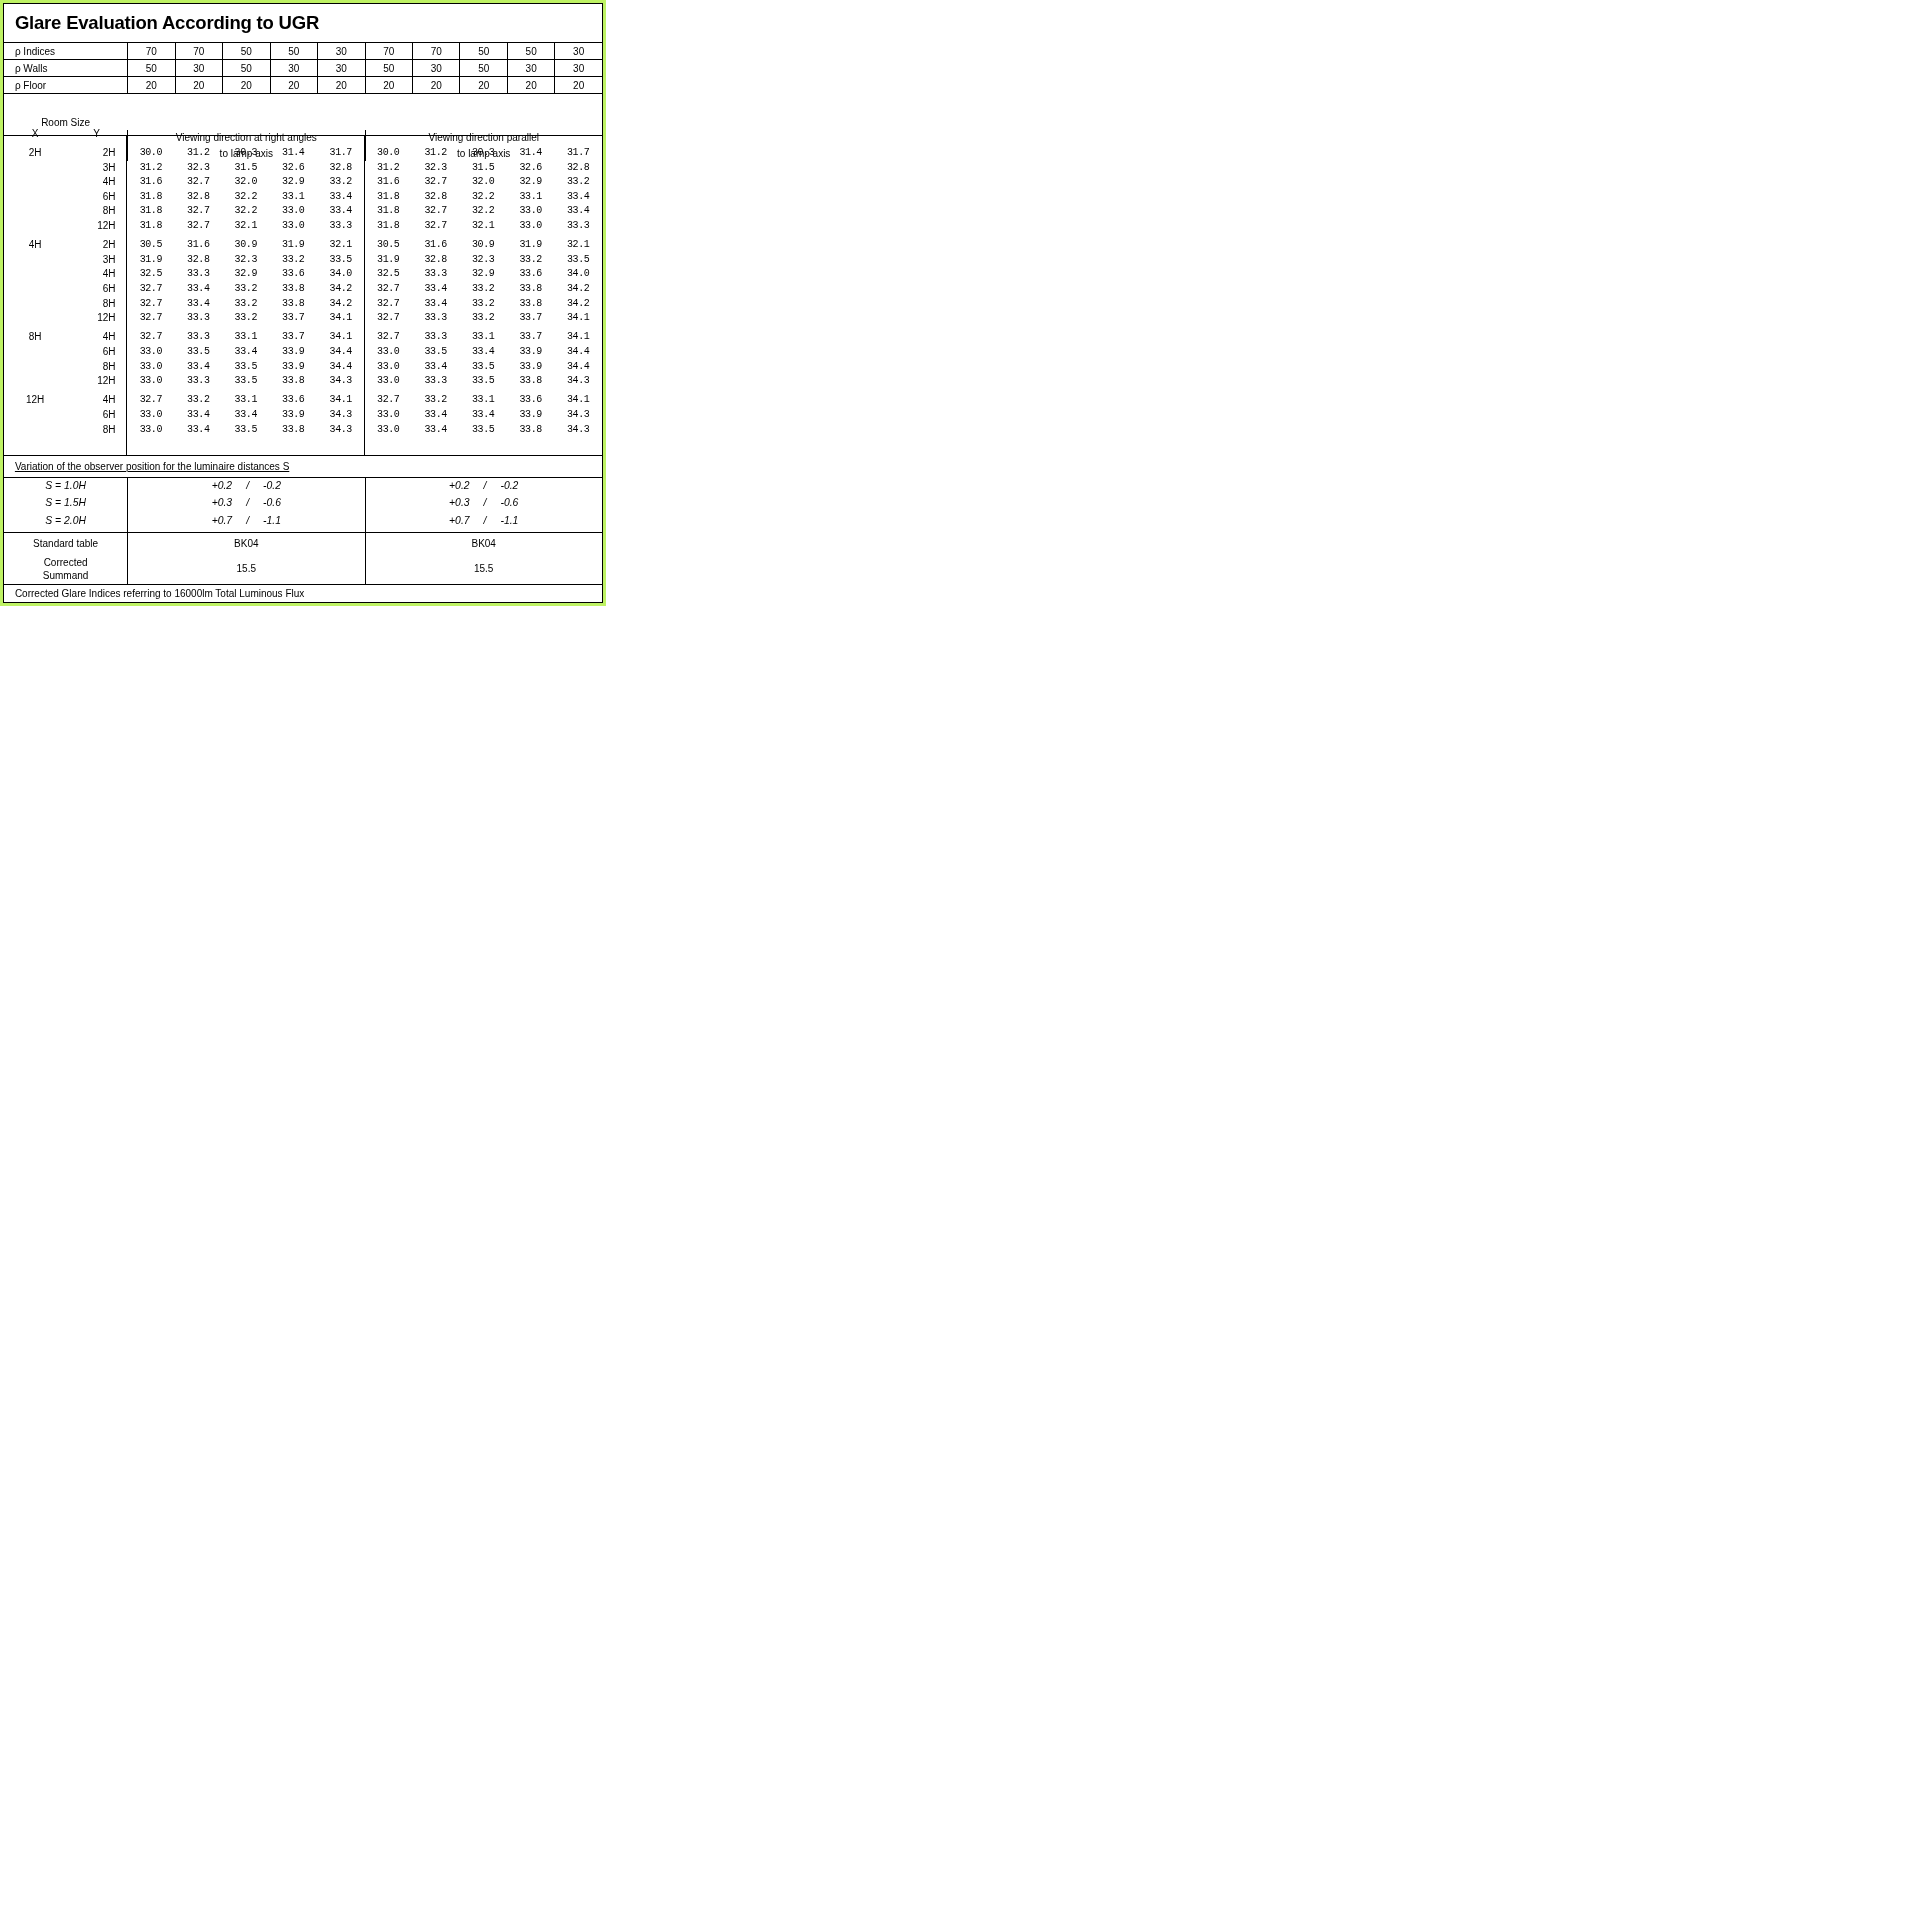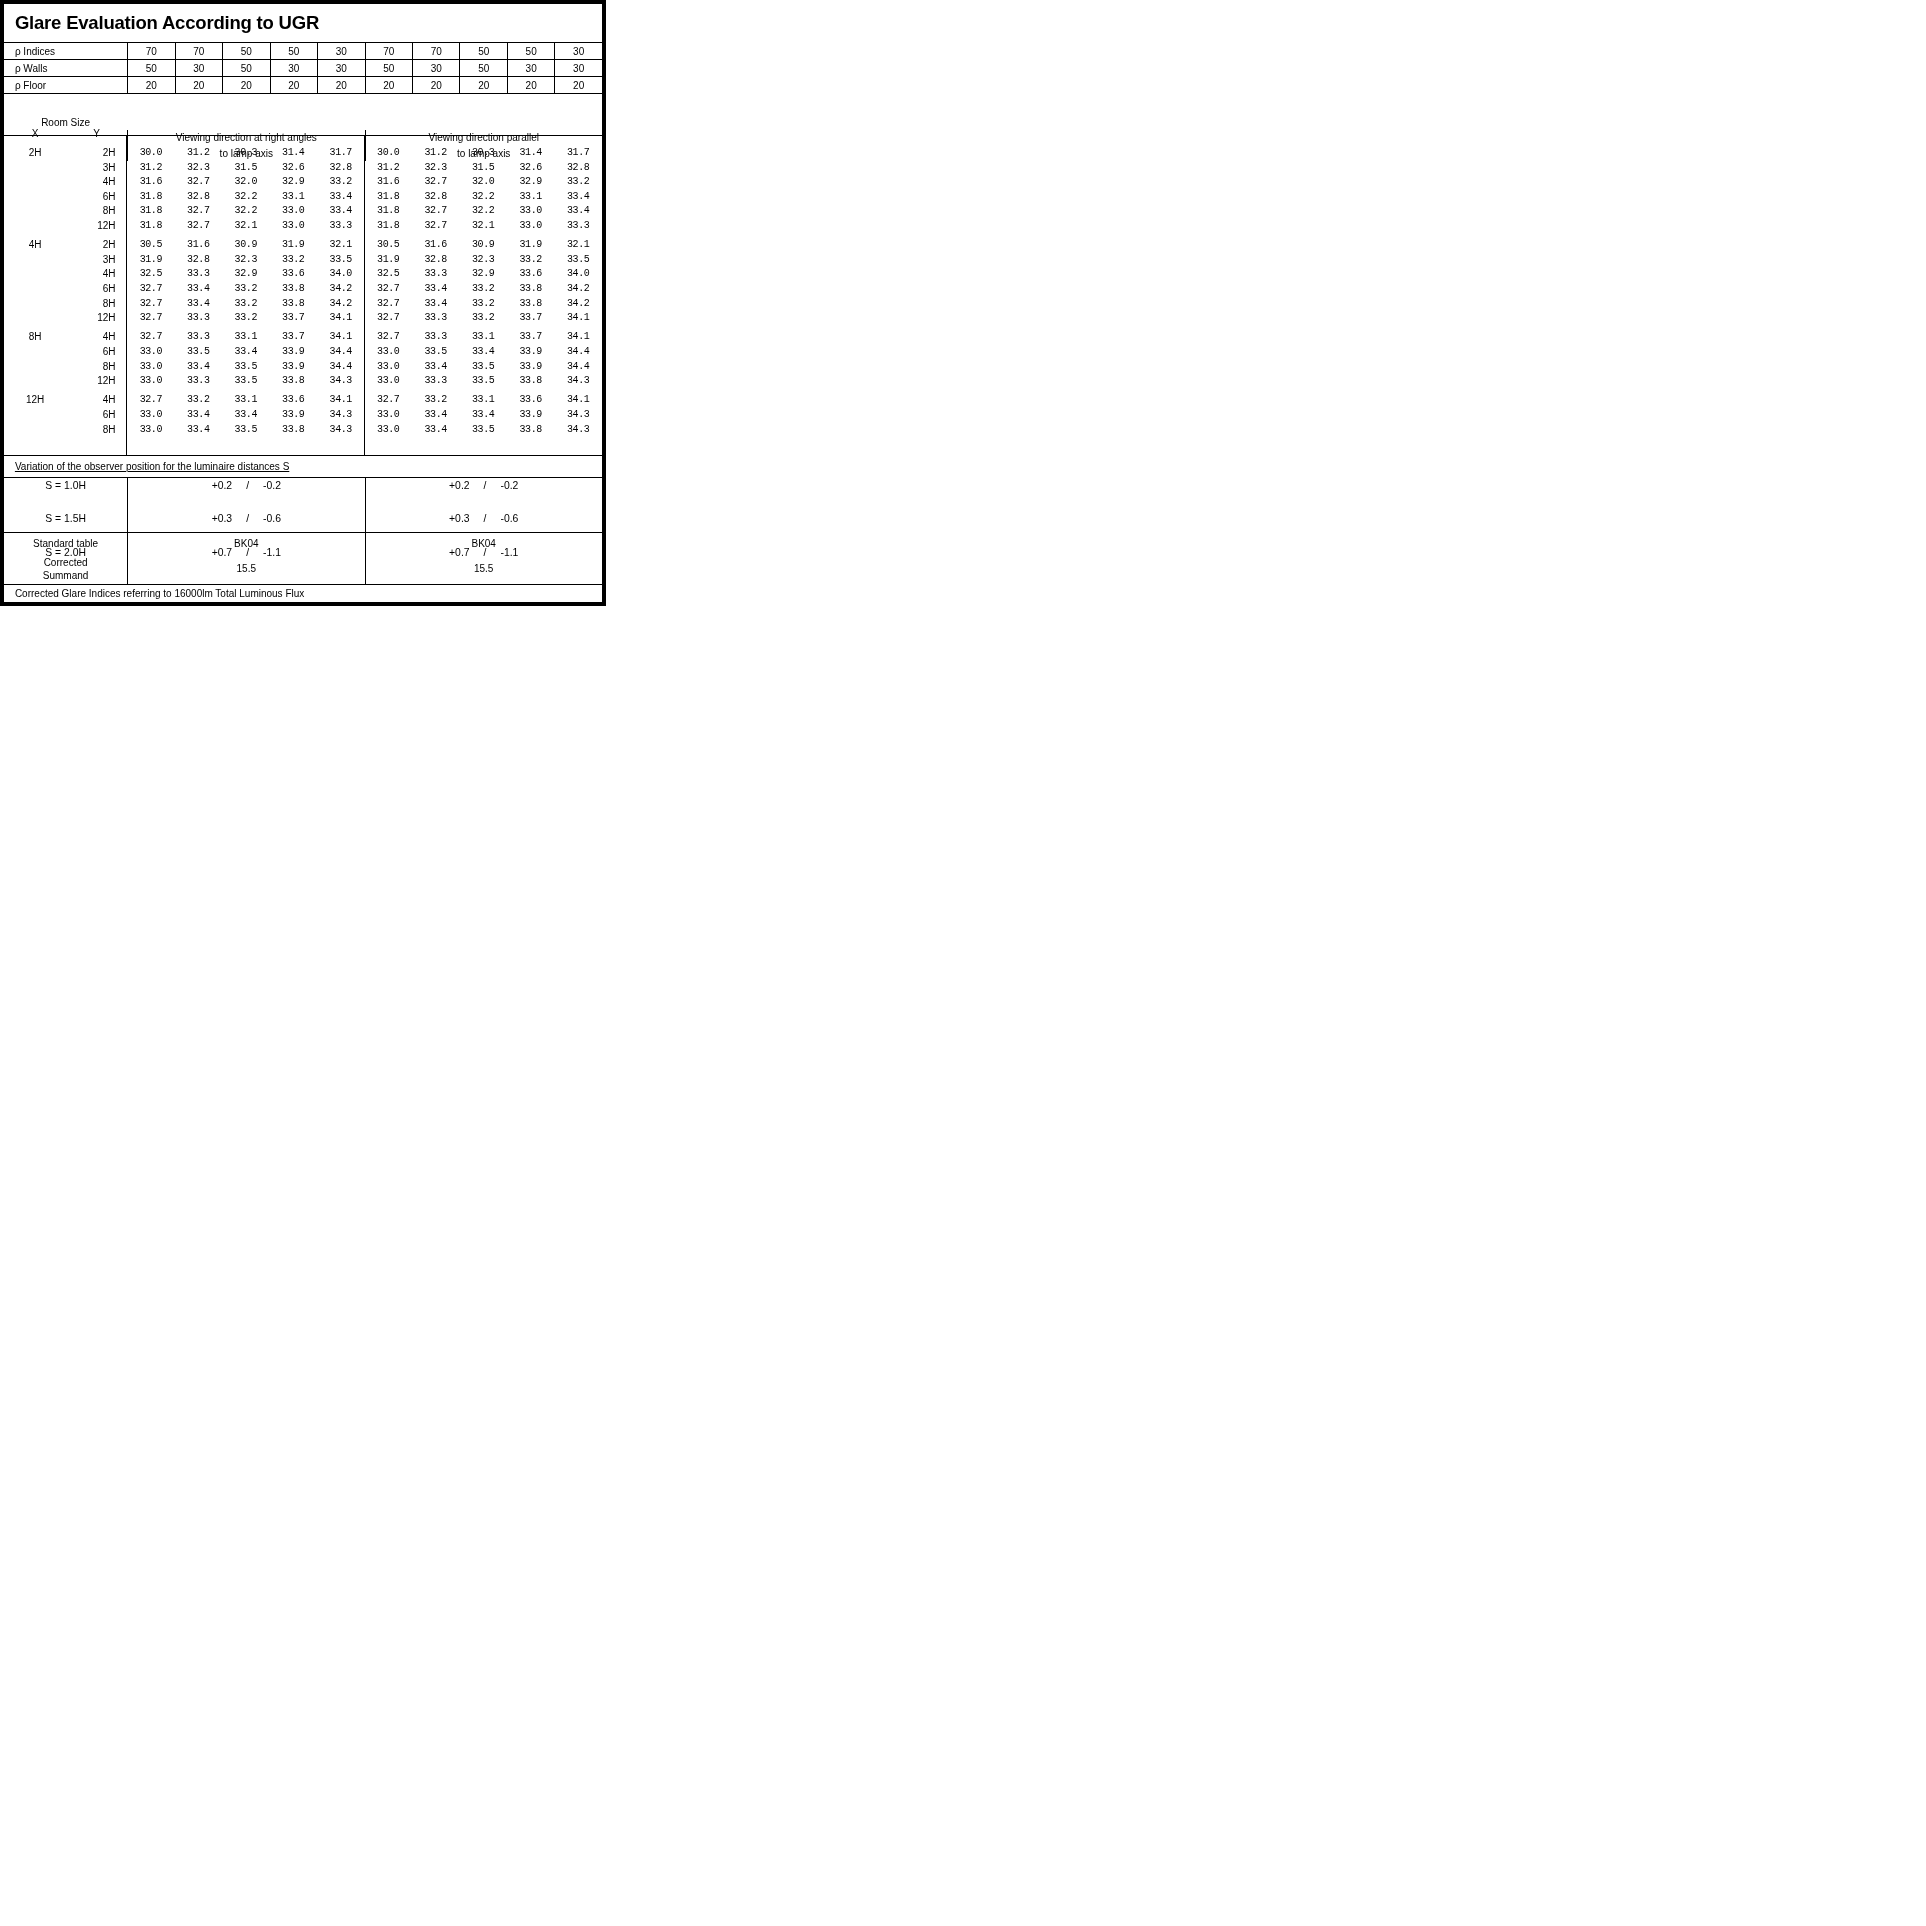--- a/index.html
+++ b/index.html
@@ -1,17 +1,17 @@
 <!DOCTYPE html>
 <html style="font-size:6.2px"><head>
 <meta charset="utf-8">
 <style>
   html,body{margin:0;padding:0;background:#ffffff;}
   body{width:606px;height:606px;font-family:"Liberation Sans",sans-serif;color:#000;}
-  .page{position:relative;width:606px;height:606px;background:#000000;box-sizing:border-box;}
+  .page{position:relative;width:606px;height:606px;background:#bef264;box-sizing:border-box;}
   .frame{position:absolute;left:3.1px;top:3.1px;right:3.1px;bottom:3.1px;border:0.8px solid #000;
          display:flex;flex-direction:column;box-sizing:border-box;background:#fff;}
   .b-thick{border-bottom:1.5px solid #000;}
   .b-thin{border-bottom:0.8px solid #000;}
 
   
   .title-row{height:39px;box-sizing:border-box;display:flex;align-items:center;}
   .title-row span{font-size:18.5px;font-weight:bold;padding-left:10.8px;letter-spacing:-0.2px;}
 
   
@@ -41,21 +41,21 @@
   .cell-x{font-size:10px;text-align:center;}
   .cell-y{font-size:10px;text-align:right;padding-right:11.6px;box-sizing:border-box;}
   .cell-v{font-size:10px;font-family:"Liberation Mono",monospace;text-align:center;letter-spacing:-0.4px;}
 
   
   .variation-row{height:21.6px;box-sizing:border-box;display:flex;align-items:center;}
   .variation-row span{font-size:10px;padding-left:10.8px;text-decoration:underline;}
 
   
   .s-section{height:55px;box-sizing:border-box;display:grid;grid-template-columns:123px 1fr 1fr;}
-  .s-col{display:flex;flex-direction:column;justify-content:flex-start;gap:18px;}
+  .s-col{display:flex;flex-direction:column;justify-content:flex-start;gap:2px;font-style:italic;}
   .s-col.vals{border-left:0.8px solid #000;}
   .s-col.vals.mid{border-left:1.2px solid #000;}
   .s-line{display:flex;justify-content:center;align-items:center;font-size:10.4px;gap:14px;height:15.4px;}
   .s-line .lbl{font-size:10.4px;}
 
   
   .std-section{height:52px;box-sizing:border-box;display:grid;grid-template-columns:123px 1fr 1fr;}
   .std-col{display:flex;flex-direction:column;}
   .std-col.vals{border-left:0.8px solid #000;}
   .std-col.vals.mid{border-left:1.2px solid #000;}

